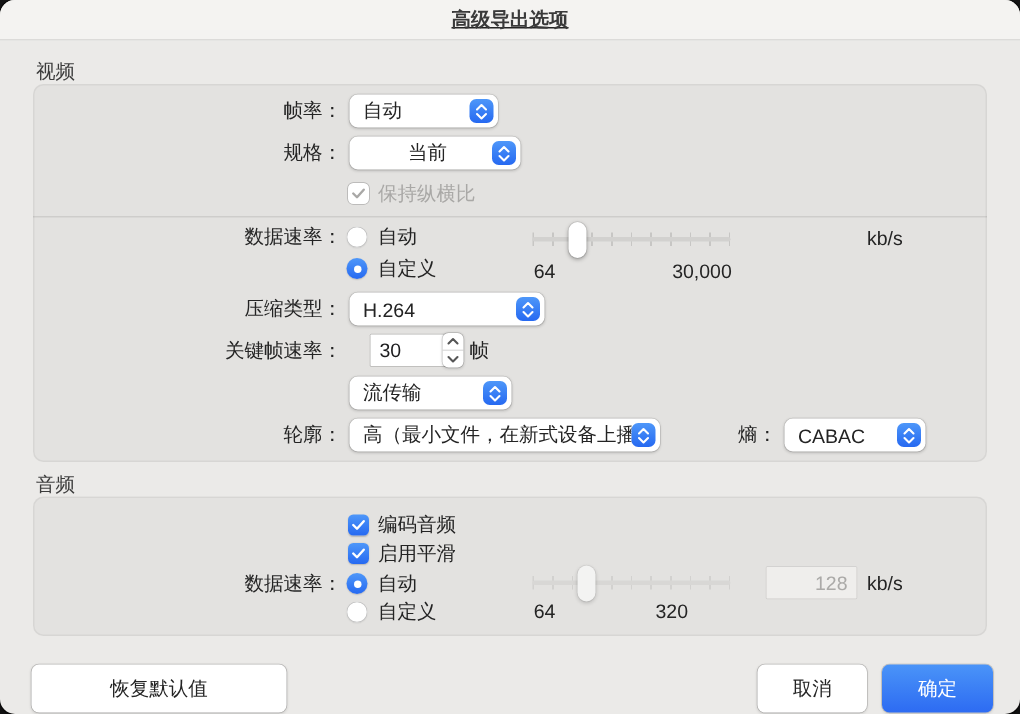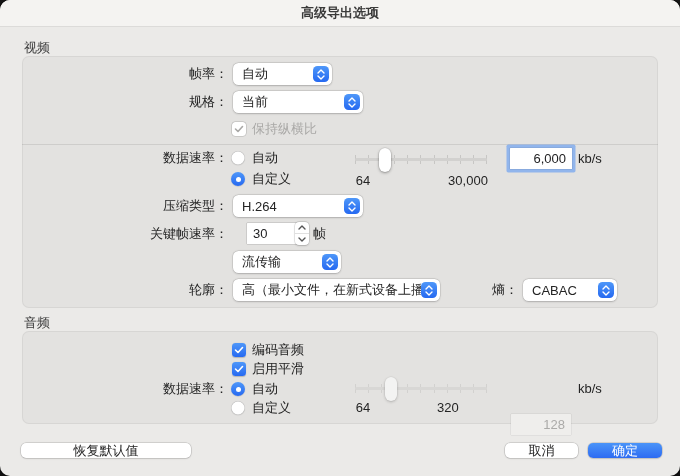--- a/index.html
+++ b/index.html
@@ -2,21 +2,21 @@
 <html><head>
 <meta charset="utf-8">
 <style>
   html,body{margin:0;padding:0;background:#161616;}
   body{display:flex;align-items:center;justify-content:center;min-height:100vh;
        font-family:"Liberation Sans","DejaVu Sans",sans-serif;}
   .window{position:relative;width:680px;height:476px;background:#ebeae8;border-radius:10px;
           overflow:hidden;font-size:13px;color:#242424;
           box-shadow:0 0 0 1px rgba(0,0,0,.4),0 18px 40px rgba(0,0,0,.55);}
   .titlebar{position:absolute;left:0;top:0;right:0;height:26px;background:#f4f3f1;
-            border-bottom:1px solid #dcdbd9;display:flex;align-items:center;justify-content:center;}
+            border-bottom:1px solid #dcdbd9;display:flex;align-items:center;justify-content:center;text-decoration:underline;}
   .title{font-weight:bold;color:#3a3a3a;}
   .groupbox{position:absolute;left:22px;width:636px;background:#e3e2e0;
             border:1px solid rgba(0,0,0,.05);border-radius:7px;box-sizing:border-box;}
   #video-box{top:56px;height:252px;}
   #audio-box{top:331px;height:93px;}
   .section-label{position:absolute;left:24px;color:#3c3c3c;line-height:16px;}
   .divider{position:absolute;left:22px;width:636px;height:1px;background:rgba(0,0,0,.09);}
   .form-label{position:absolute;left:40px;width:188px;text-align:right;line-height:16px;white-space:nowrap;}
   .txt{line-height:16px;white-space:nowrap;text-align:right;}
   .abs{position:absolute;}
@@ -58,21 +58,21 @@
   .field.num{text-align:right;}
   .field.focused{box-shadow:0 0 0 .5px rgba(0,0,0,.12),0 0 0 3.5px rgba(64,135,247,.5);}
   .field.disabled{background:#efeeec;box-shadow:0 0 0 .5px rgba(0,0,0,.09);color:#abaaa8;}
   
   .stepper{position:absolute;width:14px;height:23px;background:#fff;border-radius:4px;
            box-shadow:0 0 0 .5px rgba(0,0,0,.16),0 .5px 2px rgba(0,0,0,.16);
            display:flex;flex-direction:column;overflow:hidden;}
   .stepper .half{flex:1;display:flex;align-items:center;justify-content:center;}
   .stepper .half:first-child{border-bottom:1px solid rgba(0,0,0,.12);}
   
-  .btn{position:absolute;height:15px;top:443px;background:#fff;border-radius:5px;box-sizing:border-box;
+  .btn{position:absolute;height:32px;top:443px;background:#fff;border-radius:5px;box-sizing:border-box;
        box-shadow:0 0 0 .5px rgba(0,0,0,.18),0 .5px 2px rgba(0,0,0,.15);
        display:flex;align-items:center;justify-content:center;color:#242424;}
   .btn.primary{background:linear-gradient(#4a94f8,#2d6bf2);color:#fff;}
 </style>
 </head>
 <body>
 
 <div class="window">
 
   <div class="titlebar">
@@ -87,21 +87,21 @@
     <span class="ptxt">自动</span>
     <span class="cap">
       <svg width="8" height="11" viewBox="0 0 8 11">
           <path d="M1 4 L4 1 L7 4" stroke="#fff" stroke-width="1.4" fill="none" stroke-linecap="round" stroke-linejoin="round"></path>
           <path d="M1 7 L4 10 L7 7" stroke="#fff" stroke-width="1.4" fill="none" stroke-linecap="round" stroke-linejoin="round"></path>
         </svg>
     </span>
   </div>
 
   <div class="form-label" style="top:94px;">规格：</div>
-  <div class="popup" style="left:233px;top:91px;width:130px;">
+  <div class="popup" style="left:233px;top:91px;width:114px;text-align:center;">
     <span class="ptxt">当前</span>
     <span class="cap">
       <svg width="8" height="11" viewBox="0 0 8 11">
           <path d="M1 4 L4 1 L7 4" stroke="#fff" stroke-width="1.4" fill="none" stroke-linecap="round" stroke-linejoin="round"></path>
           <path d="M1 7 L4 10 L7 7" stroke="#fff" stroke-width="1.4" fill="none" stroke-linecap="round" stroke-linejoin="round"></path>
         </svg>
     </span>
   </div>
 
   <span class="checkbox disabled-checked" style="left:232px;top:122px;">
@@ -120,21 +120,20 @@
   <span class="abs txt" style="left:252px;top:171px;">自定义</span>
 
   <div class="slider" style="left:355px;top:148px;">
     <div class="ticks"></div>
     <div class="track"></div>
     <div class="thumb" style="left:24px;"></div>
   </div>
   <span class="abs txt" style="left:353px;top:173px;width:20px;text-align:center;">64</span>
   <span class="abs txt" style="left:438px;top:173px;width:60px;text-align:center;">30,000</span>
 
-  <input class="field num focused" style="left: 510px; top: 148px; width: 62px;" value="6,000">
   <span class="abs txt" style="left:578px;top:151px;">kb/s</span>
 
   <div class="form-label" style="top:198px;">压缩类型：</div>
   <div class="popup" style="left:233px;top:195px;width:130px;">
     <span class="ptxt">H.264</span>
     <span class="cap">
       <svg width="8" height="11" viewBox="0 0 8 11">
           <path d="M1 4 L4 1 L7 4" stroke="#fff" stroke-width="1.4" fill="none" stroke-linecap="round" stroke-linejoin="round"></path>
           <path d="M1 7 L4 10 L7 7" stroke="#fff" stroke-width="1.4" fill="none" stroke-linecap="round" stroke-linejoin="round"></path>
         </svg>
@@ -212,20 +211,20 @@
   <span class="abs txt" style="left:252px;top:400px;">自定义</span>
 
   <div class="slider disabled" style="left:355px;top:377px;">
     <div class="ticks"></div>
     <div class="track"></div>
     <div class="thumb" style="left:30px;"></div>
   </div>
   <span class="abs txt" style="left:353px;top:400px;width:20px;text-align:center;">64</span>
   <span class="abs txt" style="left:437px;top:400px;width:30px;text-align:left;">320</span>
 
-  <input class="field num disabled" disabled="" style="left: 511px; top: 378px; width: 60px; margin-top: 36px;" value="128">
+  <input class="field num disabled" disabled="" style="left: 511px; top: 378px; width: 60px;" value="128">
   <span class="abs txt" style="left:578px;top:381px;">kb/s</span>
 
   <div class="btn" style="left:21px;width:170px;">恢复默认值</div>
   <div class="btn primary" style="left:588px;width:74px;">确定</div>
   <div class="btn" style="left:505px;width:73px;">取消</div>
 
 </div>
 
 </body></html>

